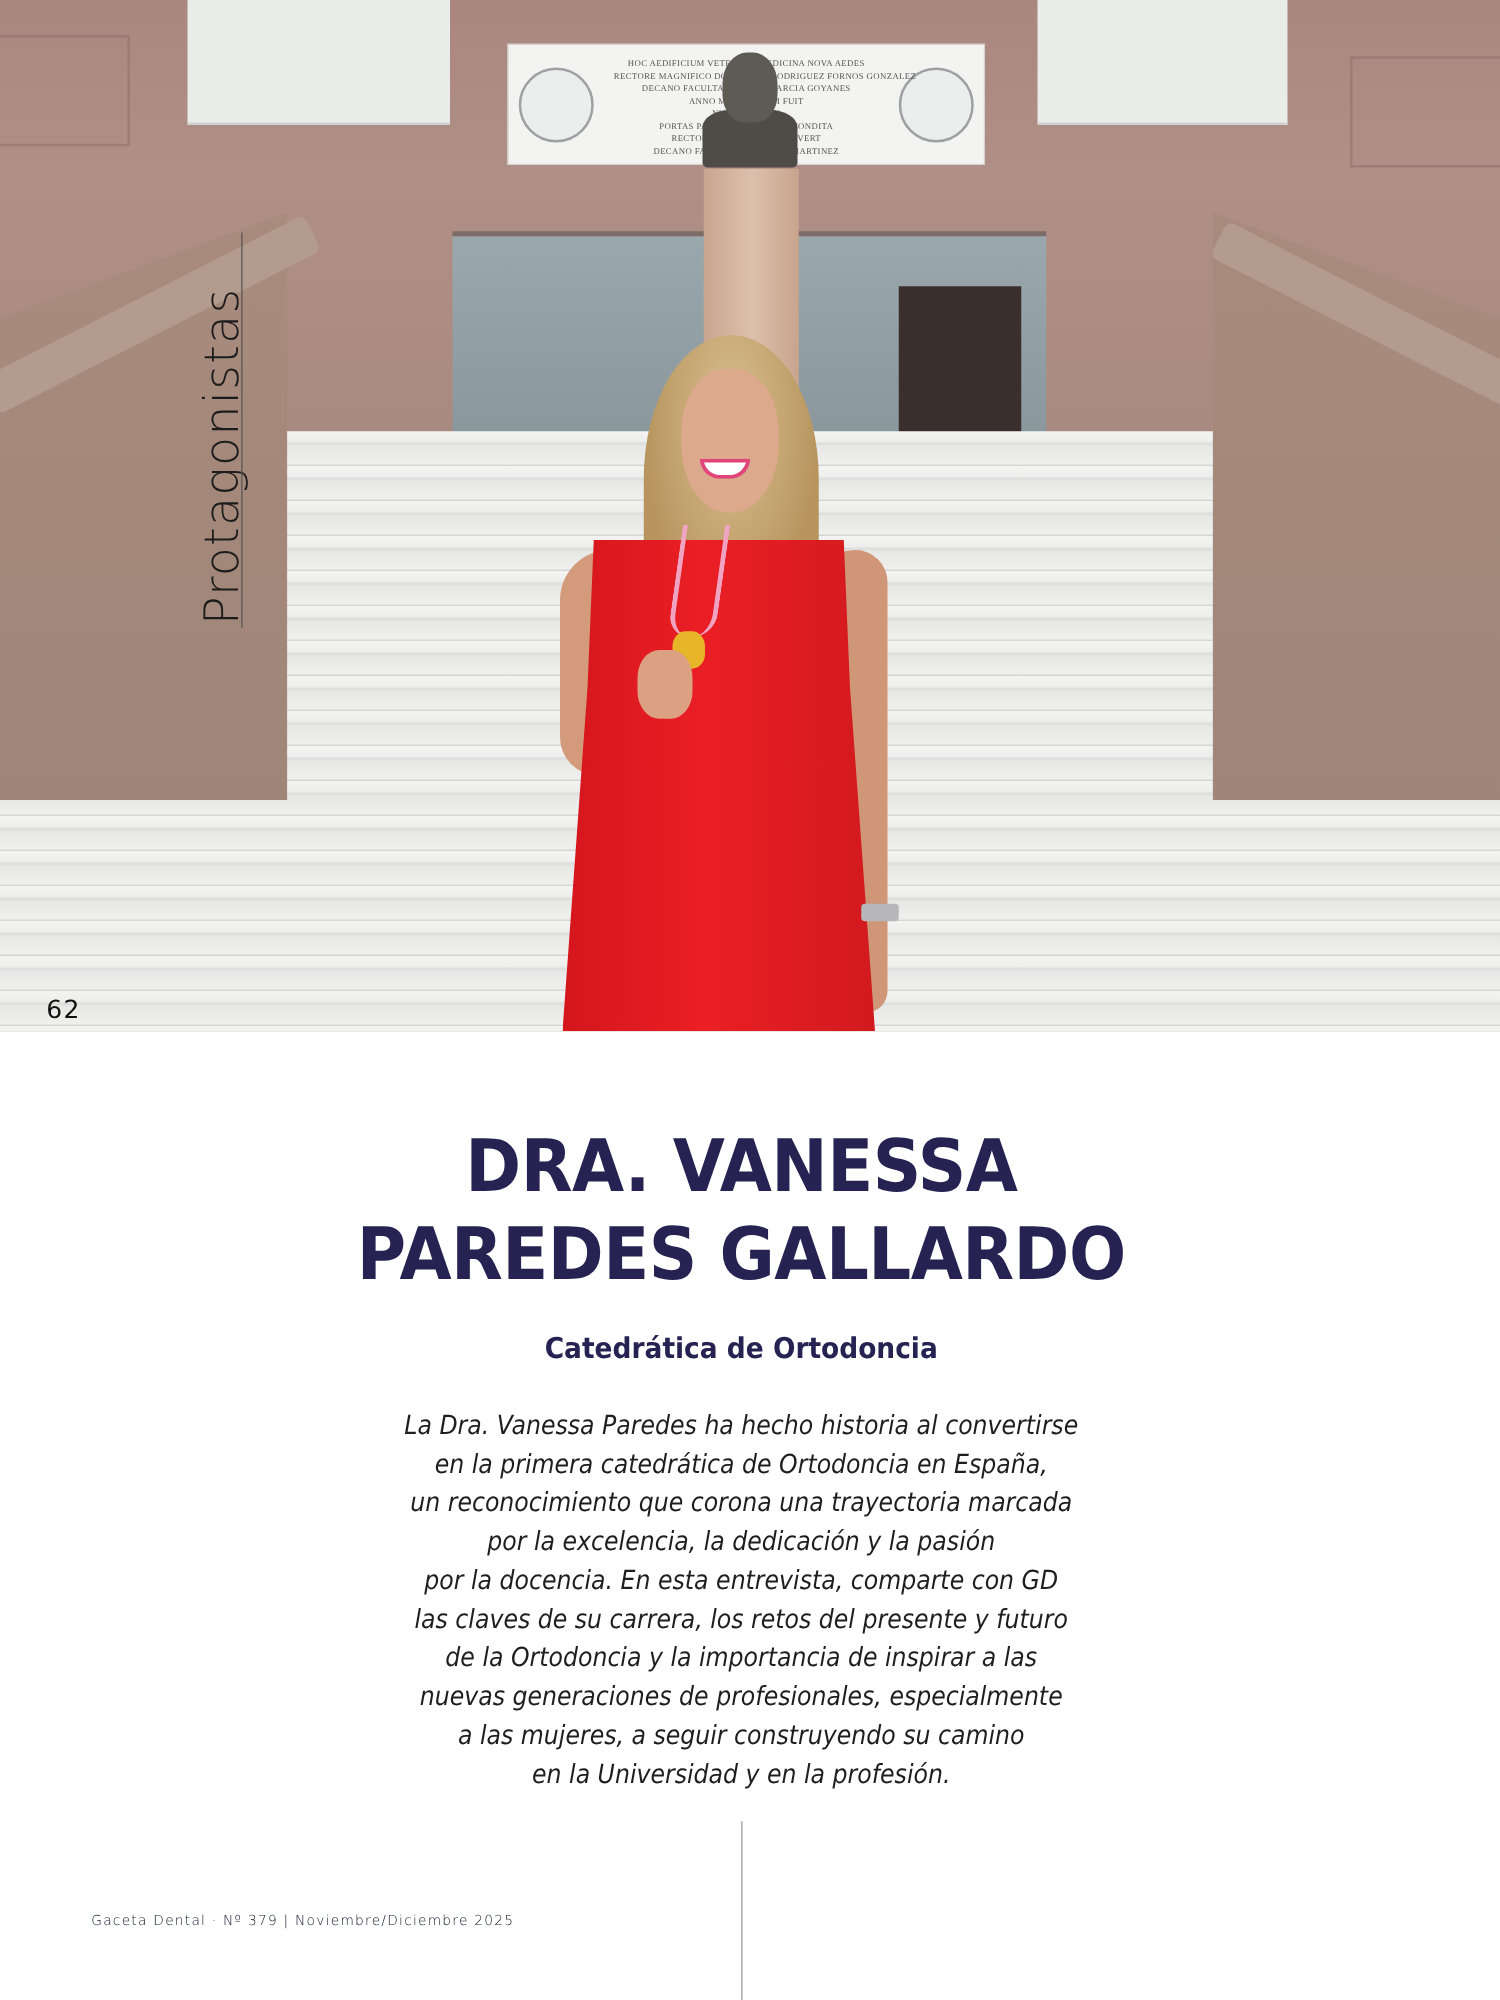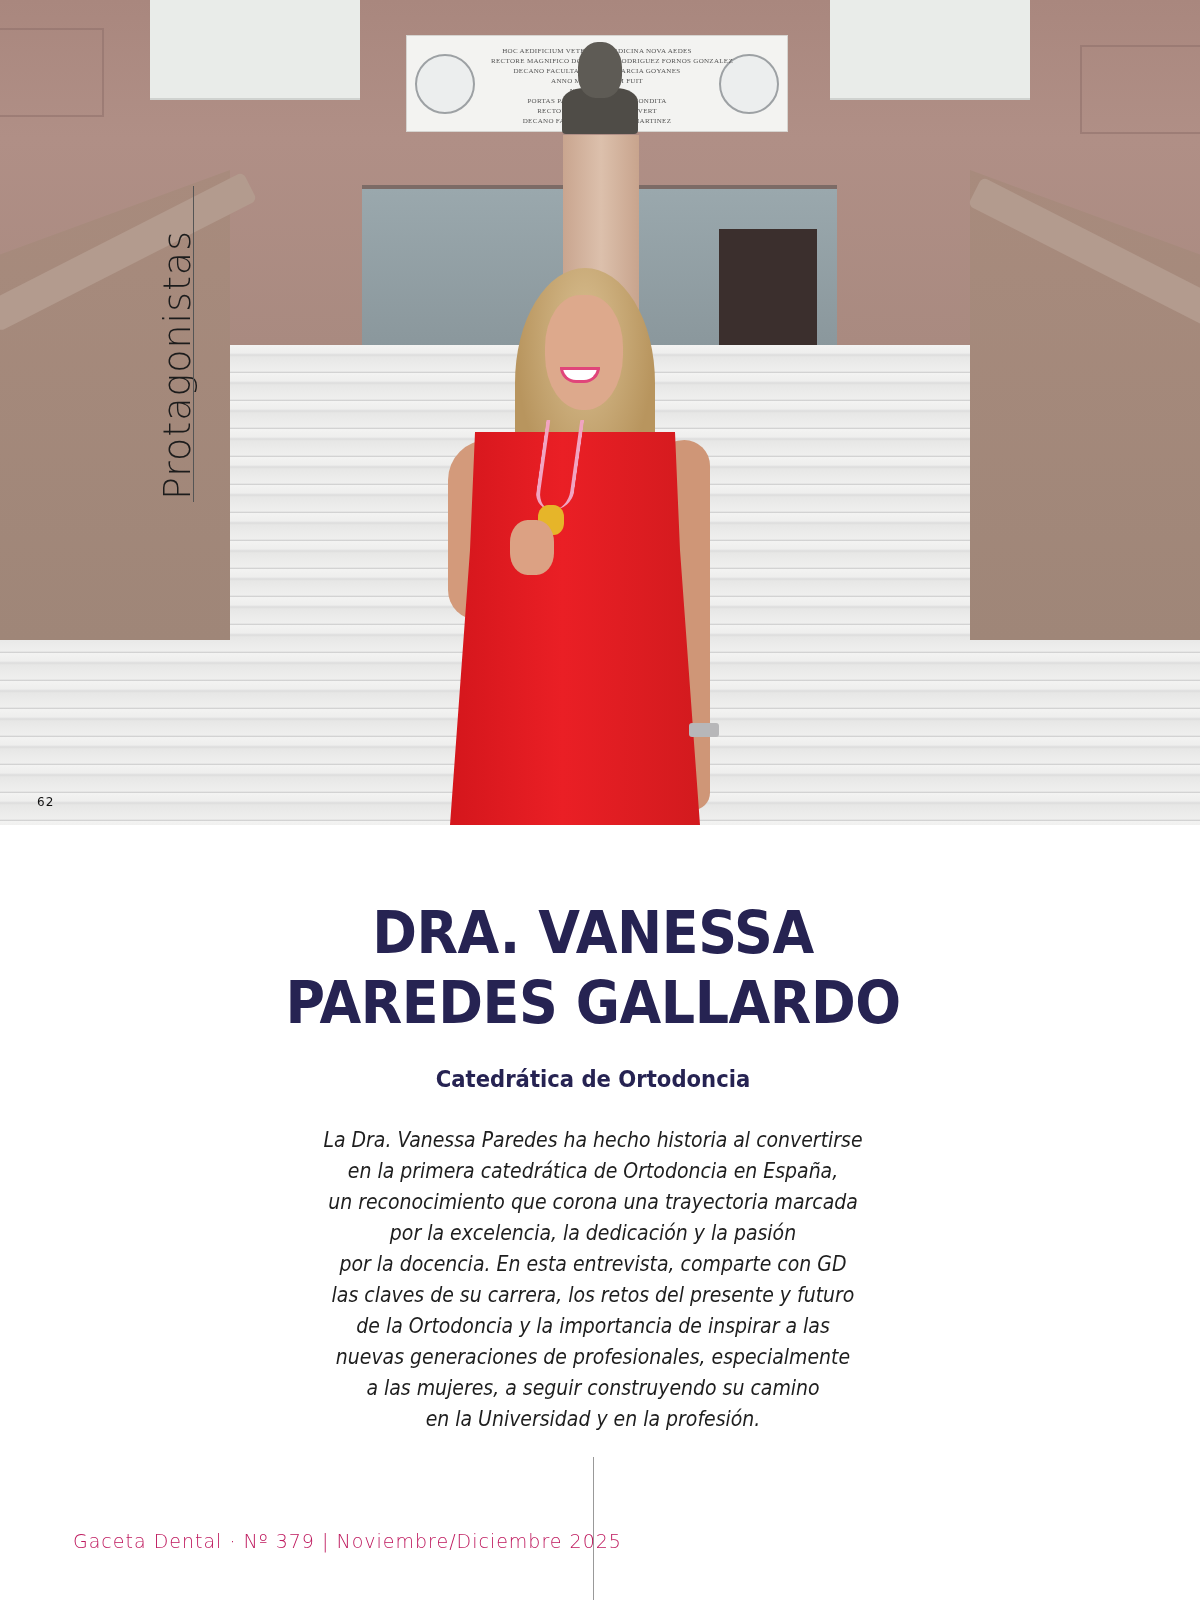--- a/index.html
+++ b/index.html
@@ -148,21 +148,21 @@
     position: absolute; left: 158px; top: 500px;
     transform: rotate(-90deg); transform-origin: left top;
     font-family: "DejaVu Sans", sans-serif; font-weight: 200;
     font-size: 38px; letter-spacing: 1px; color: #1c1c1c;
     width: 320px; line-height: 38px; white-space: nowrap;
   }
   .section-rule {
     position: absolute; left: 193px; top: 186px; width: 1px; height: 316px; background: #555;
   }
   .page-number {
-    position: absolute; left: 37px; top: 795px; font-size: 12px; color: #111;
+    position: absolute; left: 37px; top: 795px; font-size: 20px; color: #111;
     font-family: "DejaVu Sans", sans-serif; letter-spacing: 1px; text-align: center;
   }
 
   
   .headline {
     position: absolute; left: 0; top: 898px; width: 1186px; text-align: center;
     color: #262352; font-family: "DejaVu Sans", sans-serif; font-weight: bold;
     font-size: 58px; line-height: 70px; letter-spacing: -0.5px;
     transform: scaleX(0.93); transform-origin: 593px 0;
   }
@@ -177,21 +177,21 @@
     color: #1e1e1e; font-family: "DejaVu Sans", sans-serif; font-style: italic;
     font-size: 21px; line-height: 31px;
     transform: scaleX(0.90); transform-origin: 593px 0;
   }
   .standfirst span { display: block; }
   .center-rule {
     position: absolute; left: 593px; top: 1457px; width: 1px; height: 143px; background: #999;
   }
   .footer {
     position: absolute; left: 73px; top: 1530px;
-    font-family: "DejaVu Sans", sans-serif; font-size: 19px; color: #be185d;
+    font-family: "DejaVu Sans", sans-serif; font-size: 11px; color: #0f172a;
     letter-spacing: 1px; font-weight: 300;
   }
 </style>
 </head>
 <body>
 
 <div class="photo">
   <div class="wall"></div>
   <div class="panel-l"></div>
   <div class="panel-r"></div>

